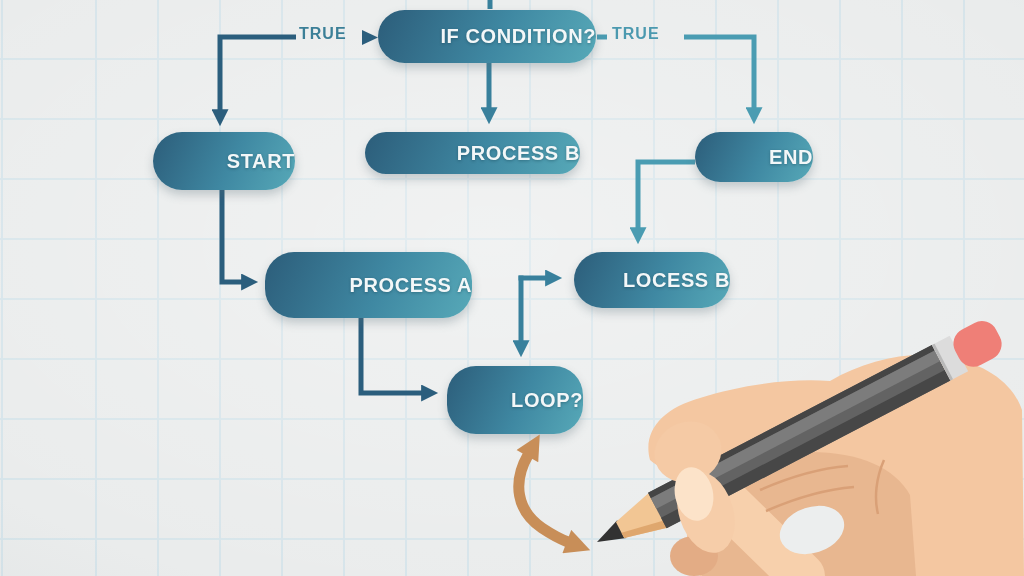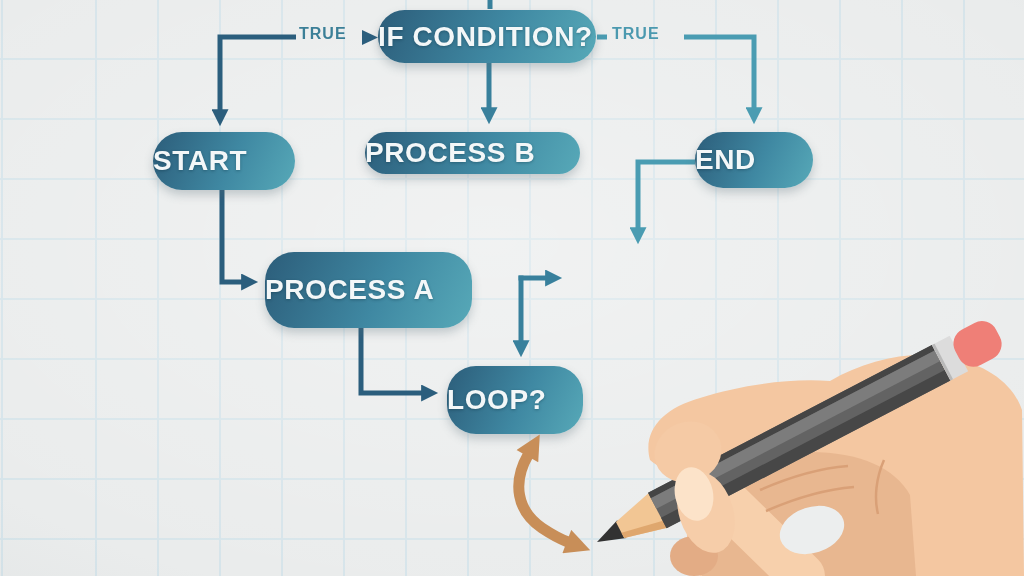--- a/index.html
+++ b/index.html
@@ -7,24 +7,24 @@
     position:relative;width:1024px;height:576px;overflow:hidden;
     font-family:"Liberation Sans",sans-serif;
     background-color:#eaecec;
     background-image:
       radial-gradient(120% 115% at 48% 42%, rgba(255,255,255,0.32) 0%, rgba(244,246,246,0) 55%, rgba(150,162,166,0.22) 100%),
       repeating-linear-gradient(to right, transparent 0px, transparent 60px, #d6e4ea 60px, #d6e4ea 62px),
       repeating-linear-gradient(to bottom, transparent 0px, transparent 58px, #d7e5ea 58px, #d7e5ea 60px);
     background-position:0 0, 35px 0, 0 0;
   }
   .node{
-    position:absolute;display:flex;align-items:center;justify-content:flex-start;
+    position:absolute;display:flex;align-items:center;justify-content:flex-end;
     background:linear-gradient(115deg,#2c5d7a 0%,#3f88a2 55%,#57a9b8 100%);
     border-radius:29px;
-    color:#f3f7f8;font-size:28px;font-weight:bold;letter-spacing:0.6px;
+    color:#f3f7f8;font-size:20px;font-weight:bold;letter-spacing:0.6px;
     text-shadow:0 1px 3px rgba(10,40,55,0.35);
     box-shadow:0 5px 10px rgba(90,110,120,0.30);
     white-space:nowrap;
   }
   .branch-label{
     position:absolute;font-size:16px;font-weight:bold;letter-spacing:1px;
   }
   .true-label{left:299px;top:25px;color:#3b7f97;}
   .false-label{left:612px;top:25px;color:#4b99af;}
   svg.overlay{position:absolute;left:0;top:0;}
@@ -65,25 +65,28 @@
 
   <div class="node" style="left:378px;top:10px;width:218px;height:53px;">
     <span>IF CONDITION?</span>
   </div>
   <div class="node" style="left:153px;top:132px;width:142px;height:58px;">
     <span>START</span>
   </div>
   <div class="node" style="left:365px;top:132px;width:215px;height:42px;">
     <span>PROCESS B</span>
   </div>
-  <div class="node" style="left:695px;top:132px;width:118px;height:56px;">
+  <div class="node" style="left:695px;top:132px;width:118px;height:50px;">
     <span>END</span>
   </div>
-  <div class="node" style="left:265px;top:252px;width:207px;height:76px;">
+  <div class="node" style="left:265px;top:252px;width:207px;height:66px;">
     <span>PROCESS A</span>
+  </div>
+  <div class="node" style="left:574px;top:252px;width:156px;height:56px;">
+    <span>LOCESS B</span>
   </div>
   <div class="node" style="left:447px;top:366px;width:136px;height:68px;">
     <span>LOOP?</span>
   </div>
 
   <div class="branch-label true-label">TRUE</div>
   <div class="branch-label false-label">TRUE</div>
 
   <svg class="overlay" width="1024" height="576" viewBox="0 0 1024 576">
 

